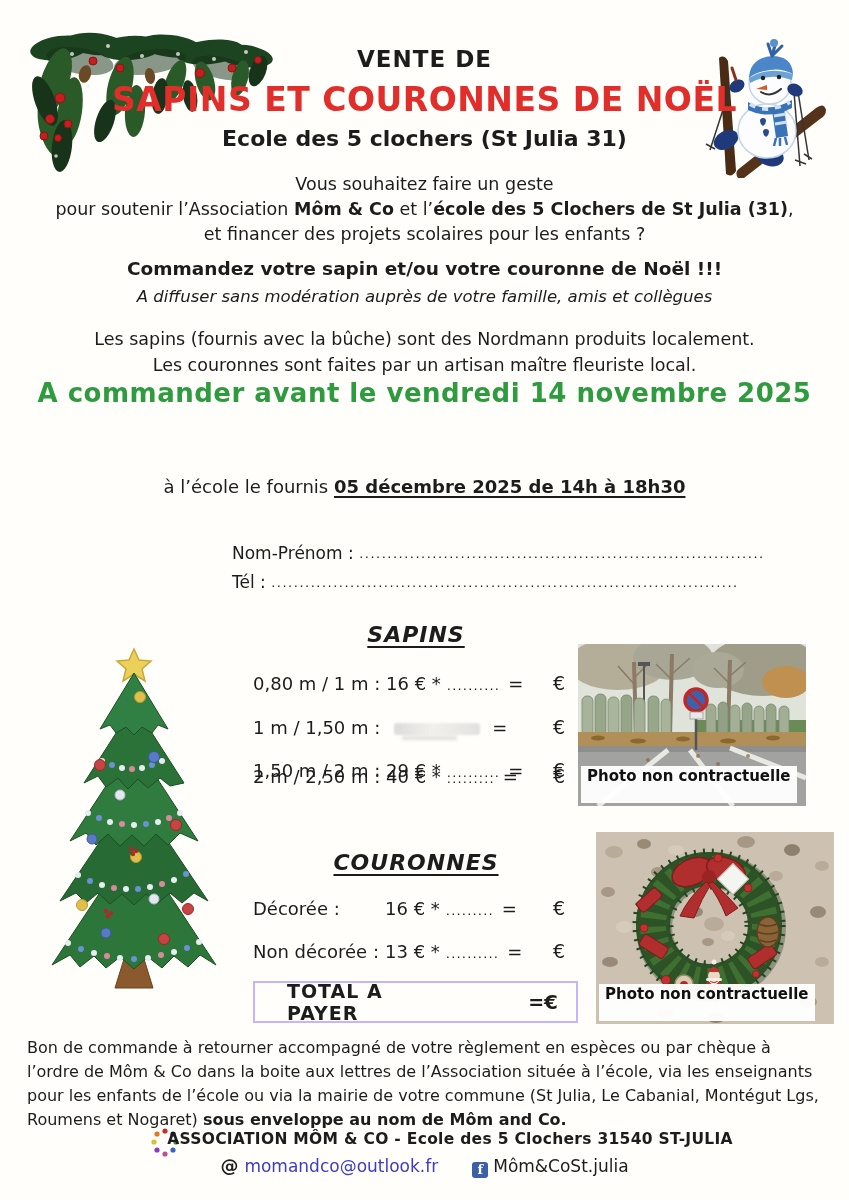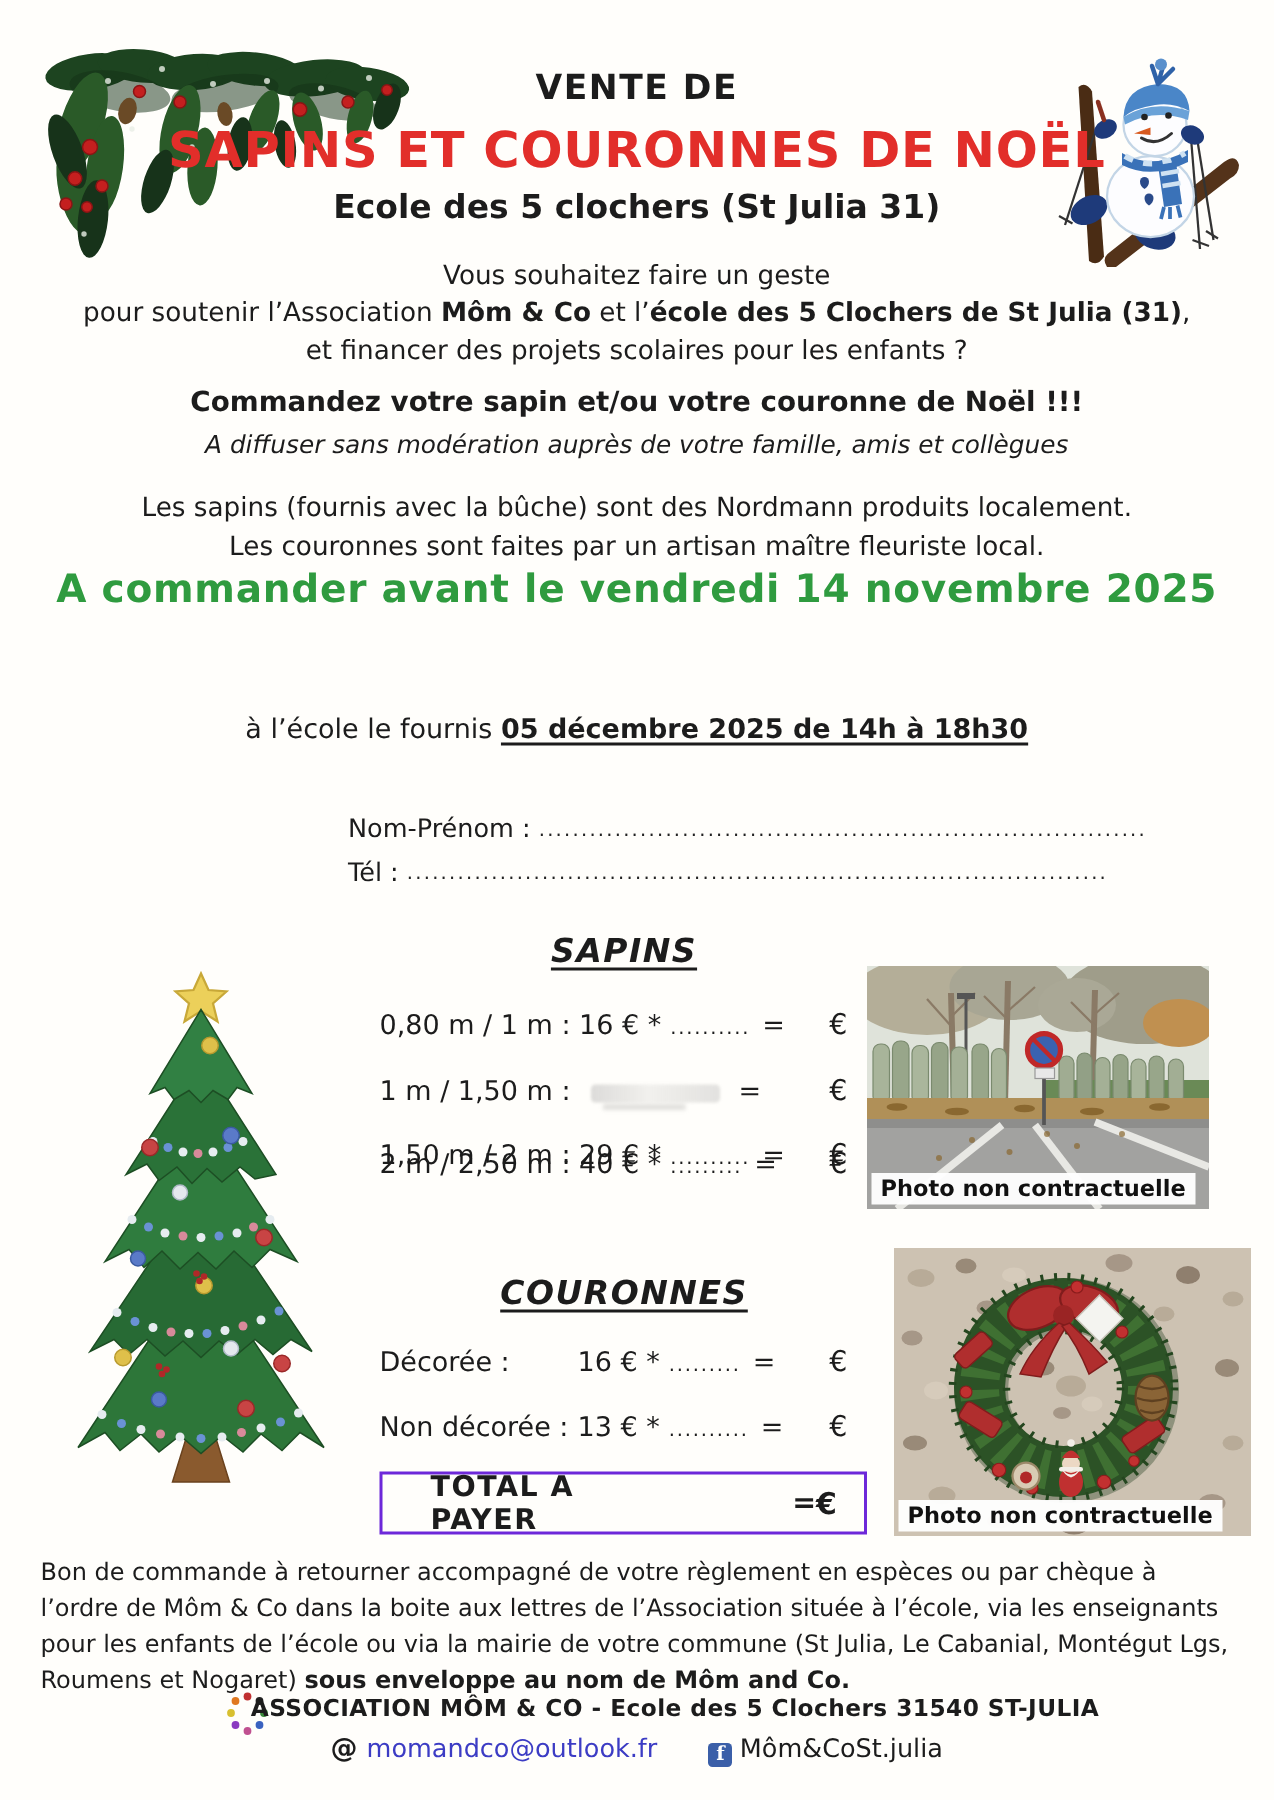--- a/index.html
+++ b/index.html
@@ -35,29 +35,29 @@
   .price-row .euro{margin-left:auto;padding-right:14px;font-size:19px;}
   .price-row .dots{letter-spacing:1.2px;font-size:13px;margin:0 6px;}
   .price-row .eq{margin-left:2px;}
   .lbl-fixed{display:inline-block;width:132px;}
   .erased-smudge{display:inline-block;width:86px;height:12px;margin:0 10px 0 14px;border-radius:3px;
     background:linear-gradient(90deg,rgba(140,140,140,.30),rgba(120,120,120,.10) 45%,rgba(140,140,140,.25));
     filter:blur(1px);align-self:center;position:relative;}
   .erased-smudge::after{content:"";position:absolute;left:8px;top:13px;width:55px;height:4px;background:rgba(120,120,120,.22);filter:blur(1px);}
   .r1{top:672px;} .r2{top:716px;} .r3{top:759px;} .r4{top:765px;}
   .c1{top:897px;} .c2{top:940px;}
-  .total-box{left:253px;top:981px;width:321px;height:38px;border:2px solid #6d28d9;display:flex;align-items:center;font-size:19px;font-weight:bold;background:#fffefb;}
+  .total-box{left:253px;top:981px;width:321px;height:38px;border:2px solid #c4b5fd;display:flex;align-items:center;font-size:19px;font-weight:bold;background:#fffefb;}
   .total-box .t-label{margin-left:32px;letter-spacing:1px;}
   .total-box .t-eq{margin-left:130px;}
   .total-box .t-euro{margin-left:auto;margin-right:18px;font-size:20px;}
   
   .photo{overflow:hidden;background:#ccc;}
   .photo1{left:578px;top:644px;width:228px;height:162px;}
   .photo2{left:596px;top:832px;width:238px;height:192px;}
-  .photo-caption{position:absolute;bottom:3px;left:3px;background:rgba(255,255,255,.96);color:#111;font-weight:bold;font-size:15px;padding:1px 6px 2px 6px;white-space:nowrap;}
+  .photo-caption{position:absolute;bottom:3px;left:3px;background:rgba(255,255,255,.96);color:#111;font-weight:bold;font-size:15px;padding:1px 6px 18px 6px;white-space:nowrap;}
   
   .bottom-note{left:27px;top:1036px;width:798px;font-size:16px;line-height:1.5;text-align:left;}
   .bold{font-weight:bold;}
   
   .footer-org{top:1130px;font-size:15.5px;font-weight:bold;letter-spacing:.3px;}
   .footer-contact{top:1155px;font-size:17px;}
   .footer-contact .at{font-weight:bold;font-size:18px;margin-right:6px;}
   .fb-badge{display:inline-block;width:16px;height:16px;border-radius:3px;background:#3b5fa8;color:#fff;font-weight:bold;font-size:13px;line-height:16px;text-align:center;vertical-align:-2px;margin:0 5px 0 34px;font-family:"DejaVu Serif",serif;}
 </style>
 </head>

